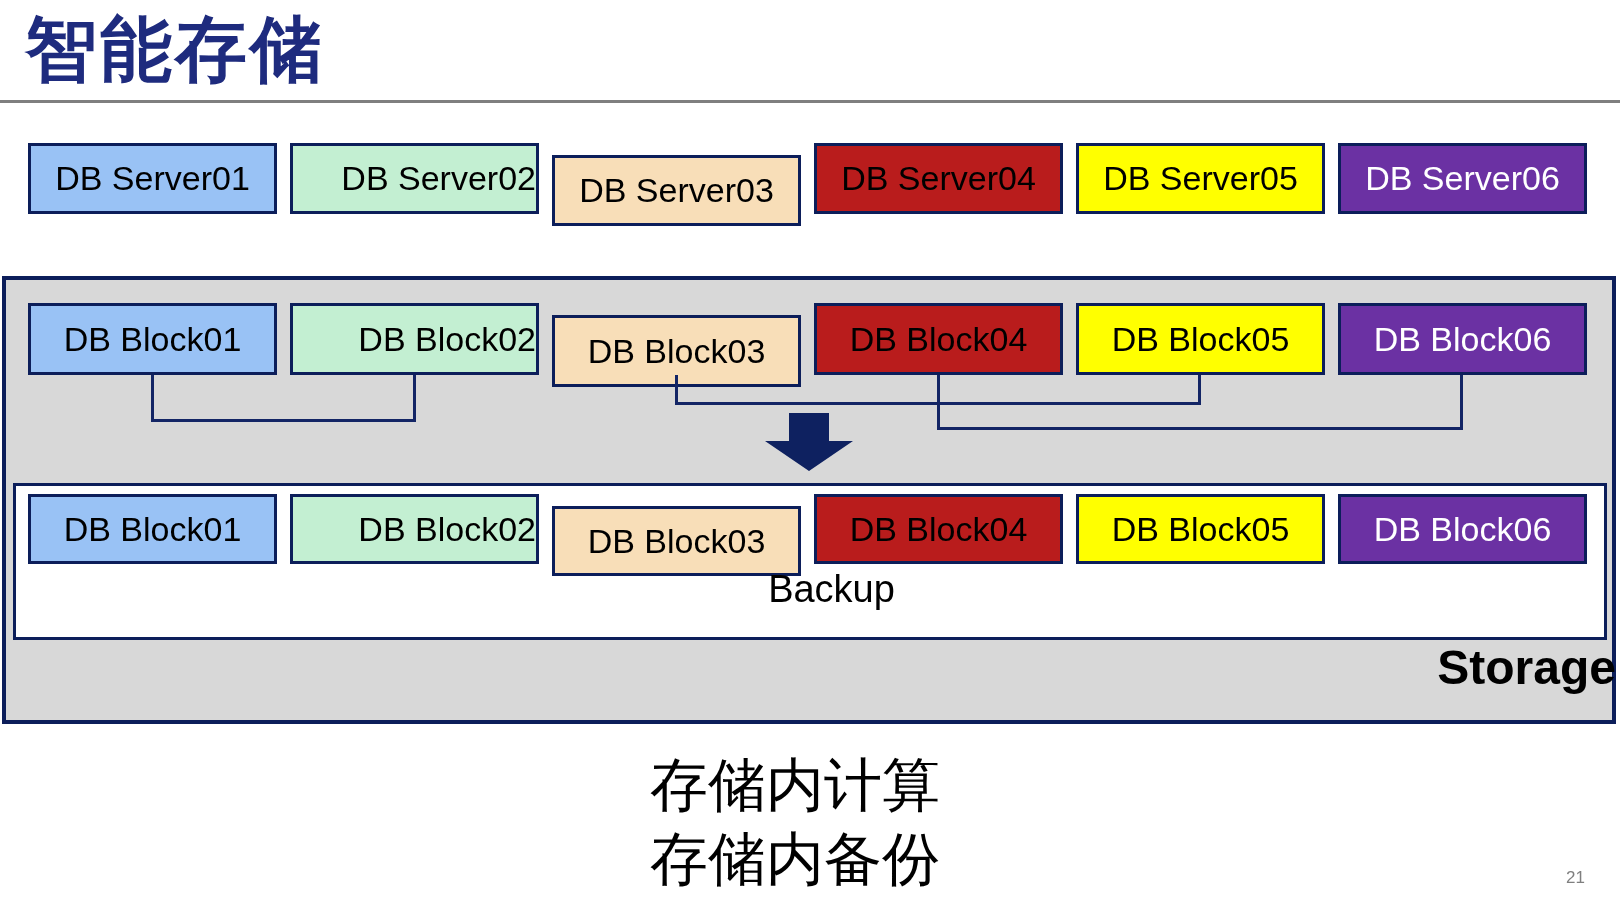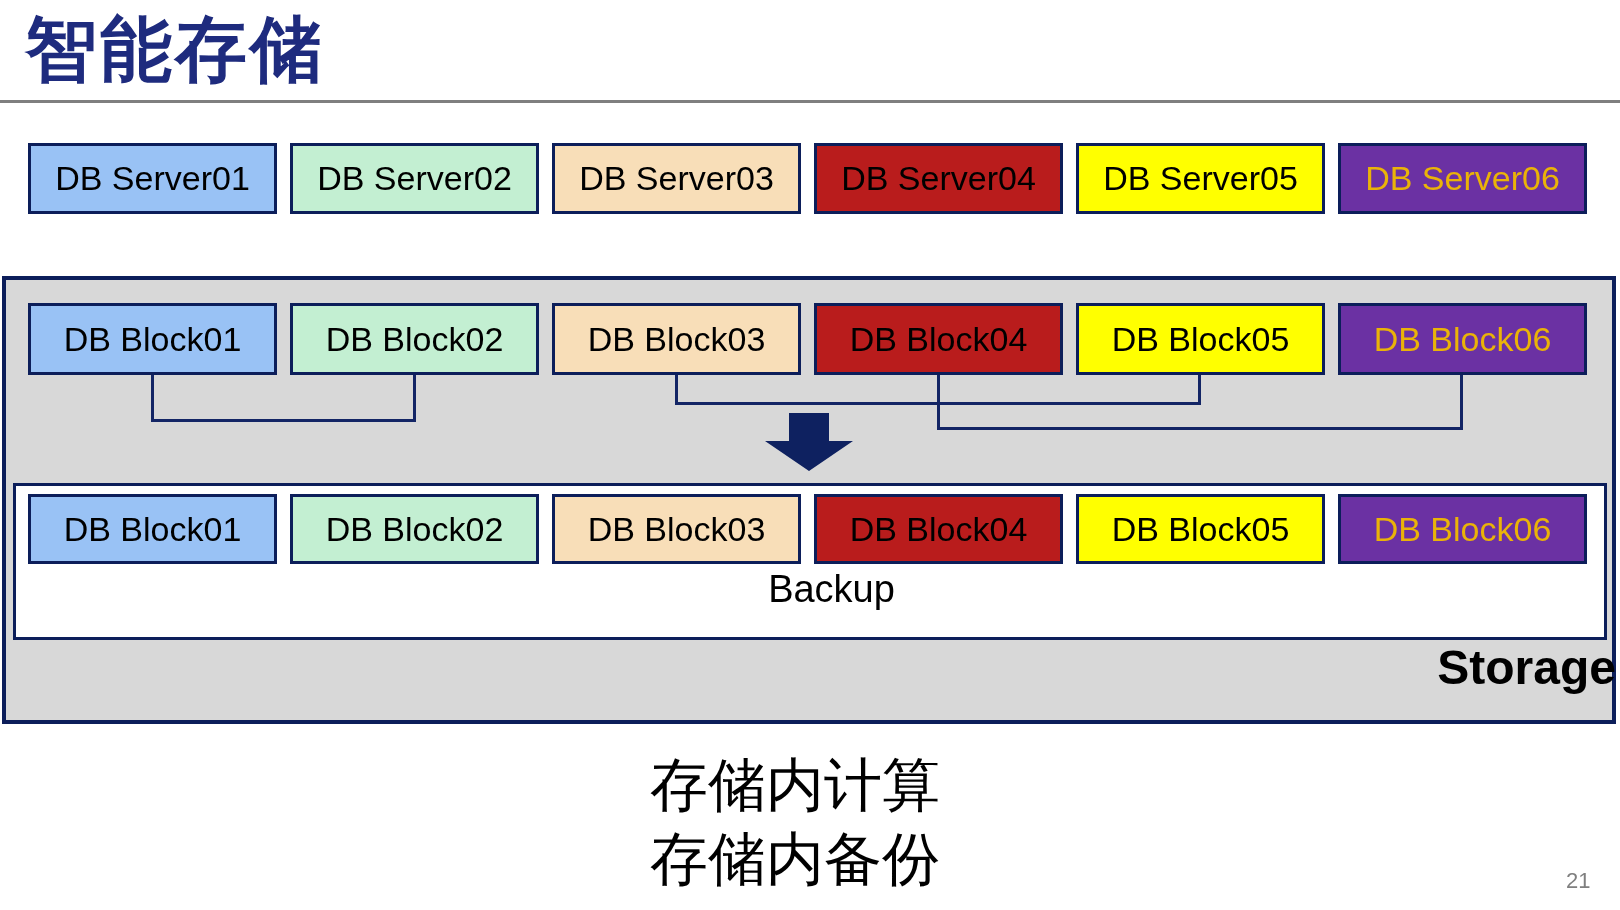--- a/index.html
+++ b/index.html
@@ -48,25 +48,25 @@
     height: 71px;
     border: 3px solid #0C1E5A;
     display: flex;
     align-items: center;
     justify-content: center;
     font-size: 34px;
     color: #000000;
     white-space: nowrap;
   }
   .fill-0 { background: #99C2F5; }
-  .fill-1 { background: #C3EFD2; }
-  .fill-2 { background: #F8DEB8; }
+  .fill-1 { background: #C3EFD2; justify-content: flex-end; }
+  .fill-2 { background: #F8DEB8; margin-top: 12px; }
   .fill-3 { background: #b91c1c; }
   .fill-4 { background: #FFFF00; }
-  .fill-5 { background: #6B31A3; color: #eab308; }
+  .fill-5 { background: #6B31A3; color: #ffffff; }
   
   .server-row { left: 28px; top: 143px; }
   
   .storage-panel {
     position: absolute;
     left: 2px;
     top: 276px;
     width: 1614px;
     height: 448px;
     background: #D8D8D8;
@@ -132,21 +132,21 @@
     font-size: 58px;
     line-height: 74px;
     color: #000000;
     font-family: "DejaVu Sans", "Liberation Sans", sans-serif;
   }
   
   .page-number {
     position: absolute;
     left: 1566px;
     top: 868px;
-    font-size: 22px;
+    font-size: 17px;
     color: #7F7F7F;
   }
 </style>
 </head>
 <body>
 
 <div class="slide">
 
   <h1 class="title">智能存储</h1>
   <div class="divider"></div>

